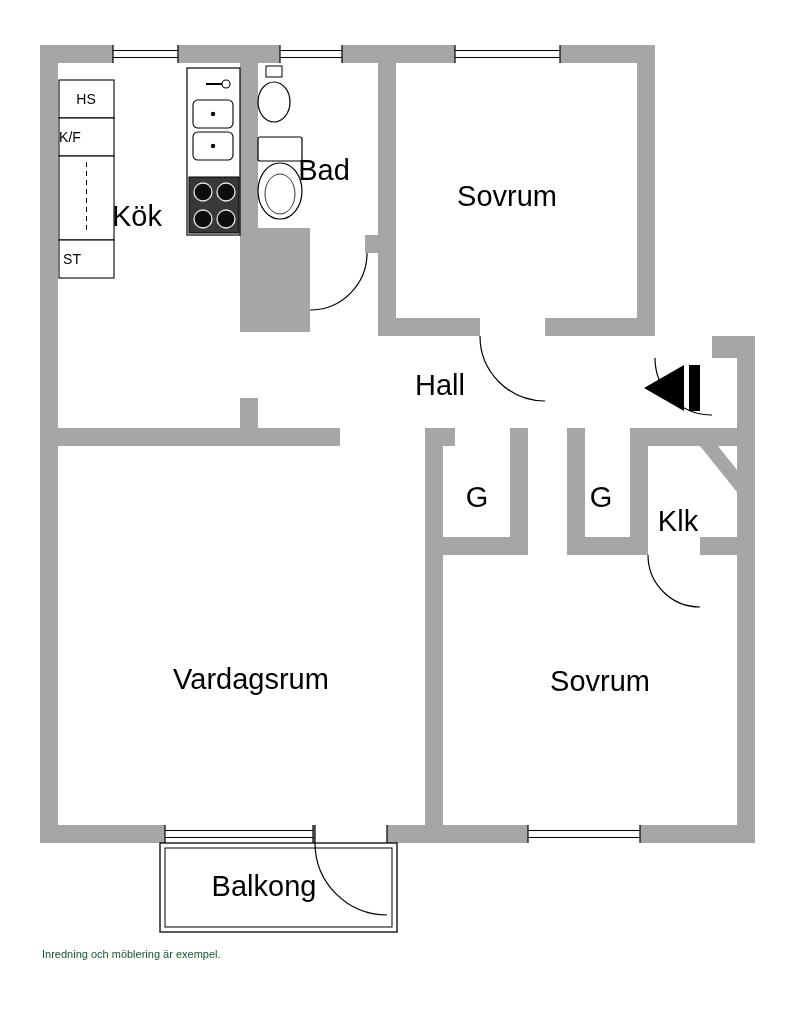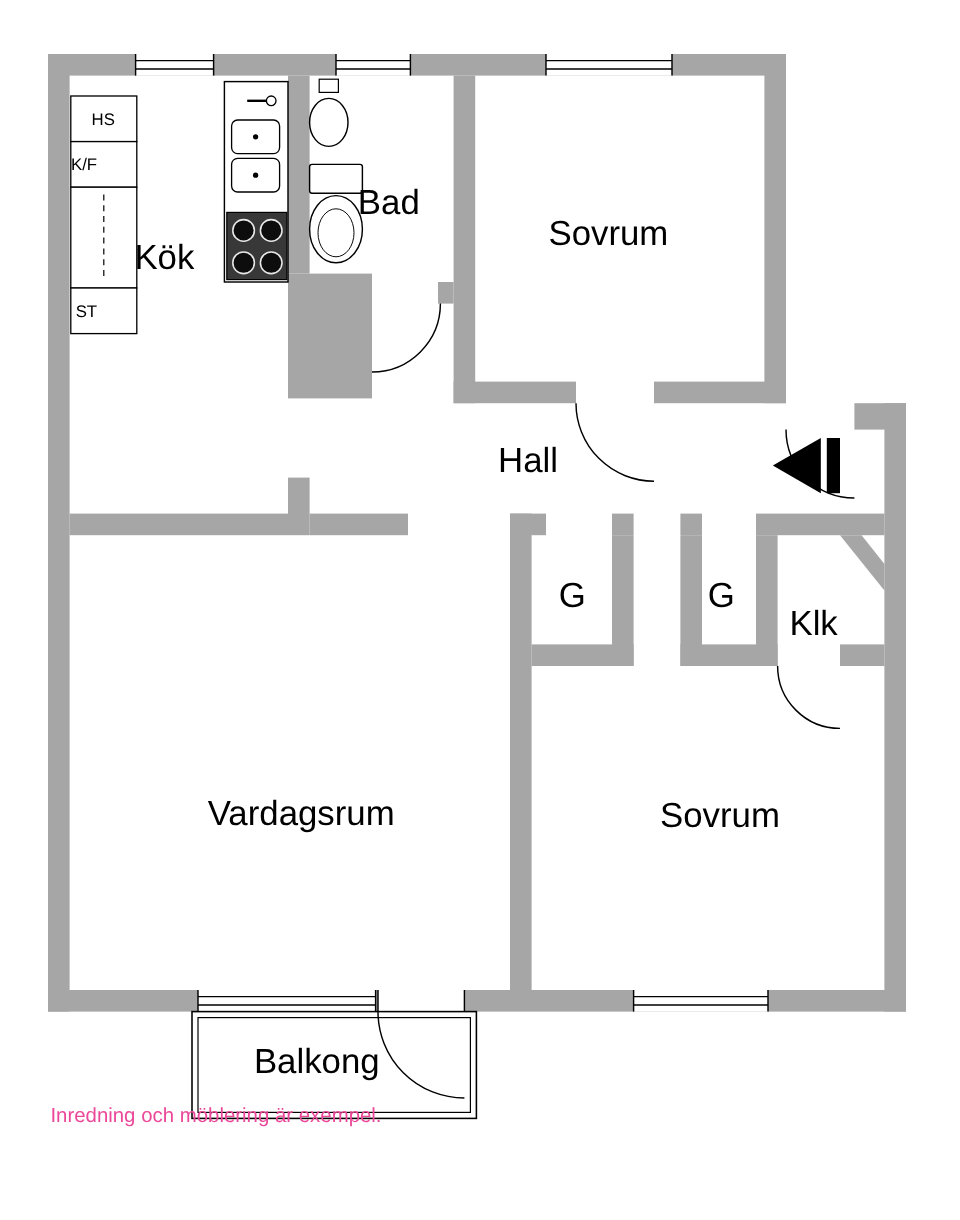--- a/index.html
+++ b/index.html
@@ -12,23 +12,23 @@
     transform: translate(-50%, -50%);
     font-size: 29px;
     color: #000;
     white-space: nowrap;
     line-height: 1;
   }
   .label.small { font-size: 14px; }
   .caption {
     position: absolute;
     left: 42px;
-    top: 920px;
-    font-size: 17px;
-    color: #ec4899;
+    top: 948px;
+    font-size: 11px;
+    color: #14532d;
   }
 </style>
 </head>
 <body>
 
 <div class="canvas">
 
   <svg width="800" height="1017" viewBox="0 0 800 1017">
 
     <rect x="40" y="45" width="715" height="798" fill="#ffffff"></rect>

